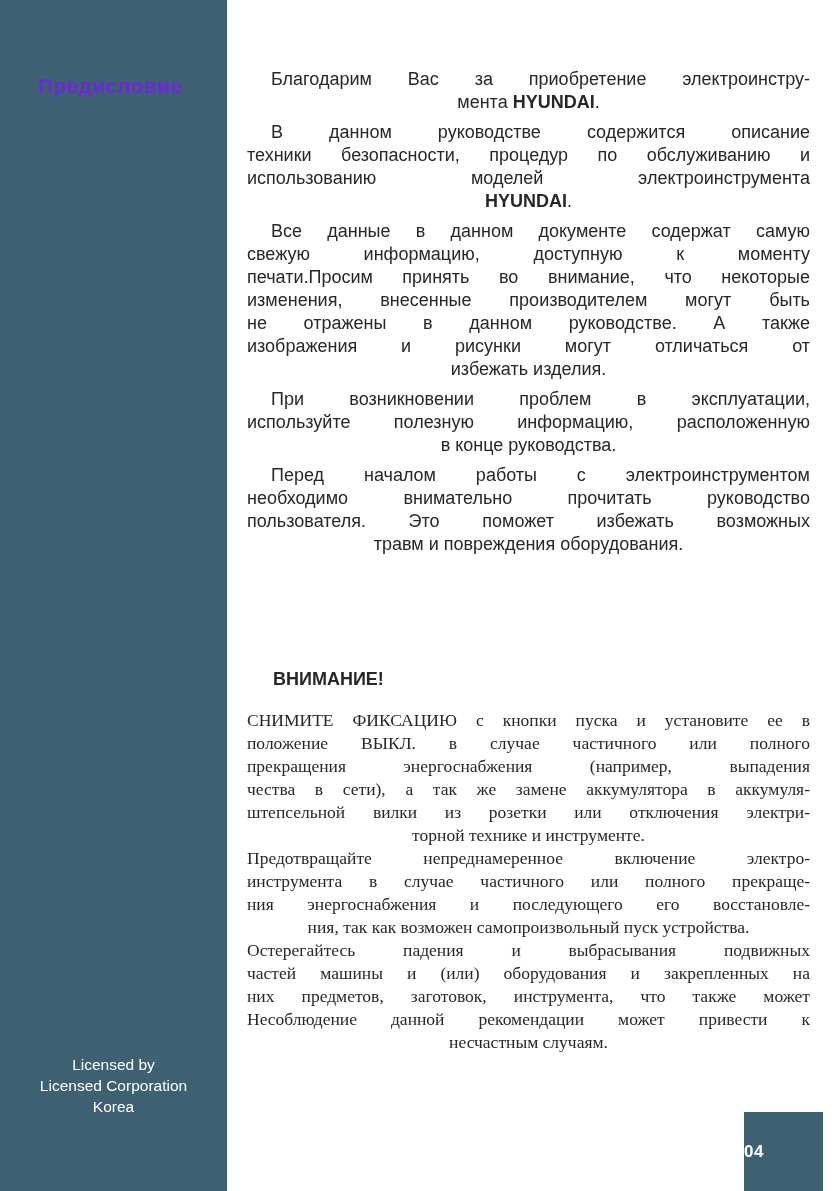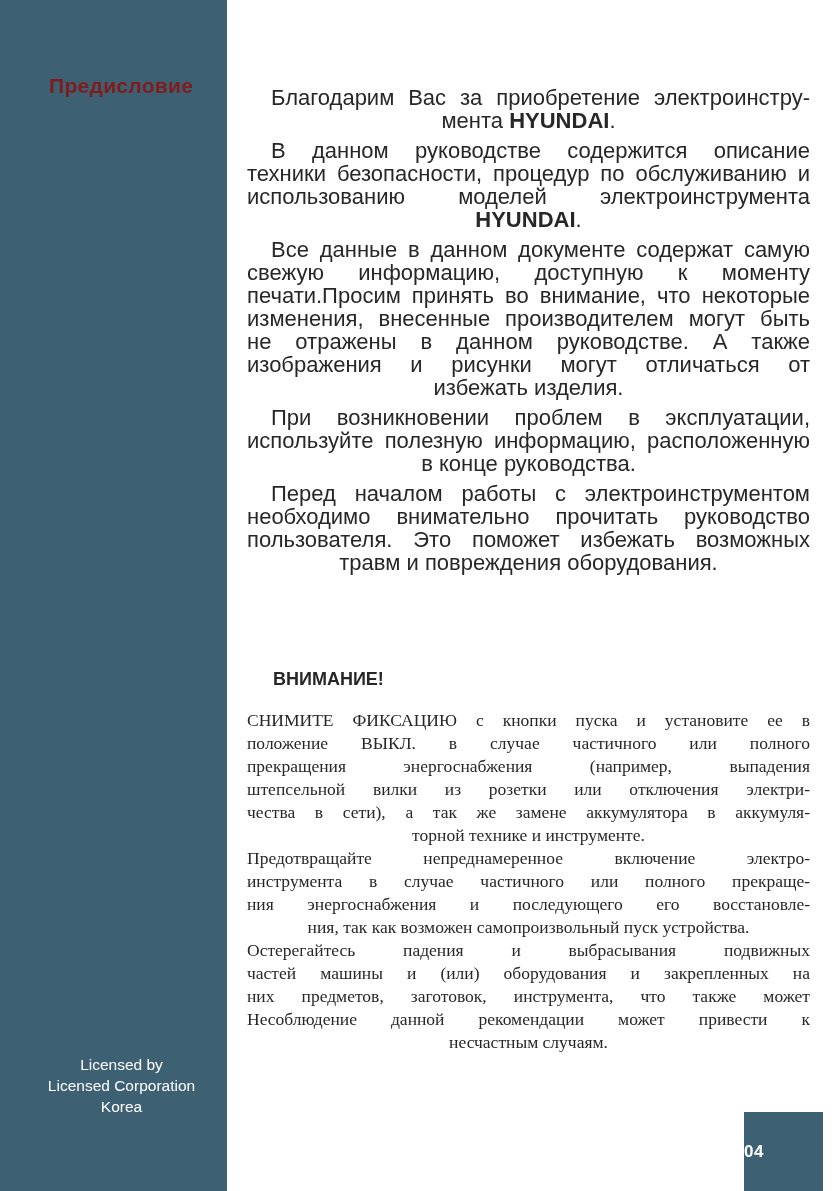--- a/index.html
+++ b/index.html
@@ -18,44 +18,44 @@
   .sidebar {
     position: absolute;
     left: 0;
     top: 0;
     width: 227px;
     height: 1191px;
     background: var(--accent, #3d6173);
   }
   .sidebar-title {
     position: absolute;
-    left: 49px;
+    left: 38px;
     top: 74px;
     font-size: 21px;
     font-weight: bold;
-    color: #7f1d1d;
+    color: #6d28d9;
     letter-spacing: 0.3px;
     white-space: nowrap;
   }
   .license {
     position: absolute;
-    left: 8px;
+    left: 0;
     top: 1054px;
     width: 227px;
     text-align: center;
     color: #ffffff;
     font-size: 15.5px;
     line-height: 21px;
   }
   .content {
     position: absolute;
     left: 247px;
-    top: 86px;
+    top: 68px;
     width: 563px;
-    font-size: 22px;
+    font-size: 18px;
     line-height: 23px;
   }
   .warning {
     position: absolute;
     left: 247px;
     top: 668px;
     width: 563px;
     font-size: 17.5px;
     line-height: 23px;
   }
@@ -139,22 +139,22 @@
     </div>
   </div>
 
 <div class="warning">
   <div class="warning-heading">ВНИМАНИЕ!</div>
   <div>
       <div class="paragraph">
         <div class="line">СНИМИТЕ ФИКСАЦИЮ с кнопки пуска и установите ее в</div>
         <div class="line">положение ВЫКЛ. в случае частичного или полного</div>
         <div class="line">прекращения энергоснабжения (например, выпадения</div>
+        <div class="line">чества в сети), а так же замене аккумулятора в аккумуля-</div>
         <div class="line">штепсельной вилки из розетки или отключения электри-</div>
-        <div class="line">чества в сети), а так же замене аккумулятора в аккумуля-</div>
         <div class="line last">торной технике и инструменте.</div>
       </div>
       <div class="paragraph">
         <div class="line">Предотвращайте непреднамеренное включение электро-</div>
         <div class="line">инструмента в случае частичного или полного прекраще-</div>
         <div class="line">ния энергоснабжения и последующего его восстановле-</div>
         <div class="line last">ния, так как возможен самопроизвольный пуск устройства.</div>
       </div>
       <div class="paragraph">
         <div class="line">Остерегайтесь падения и выбрасывания подвижных</div>

